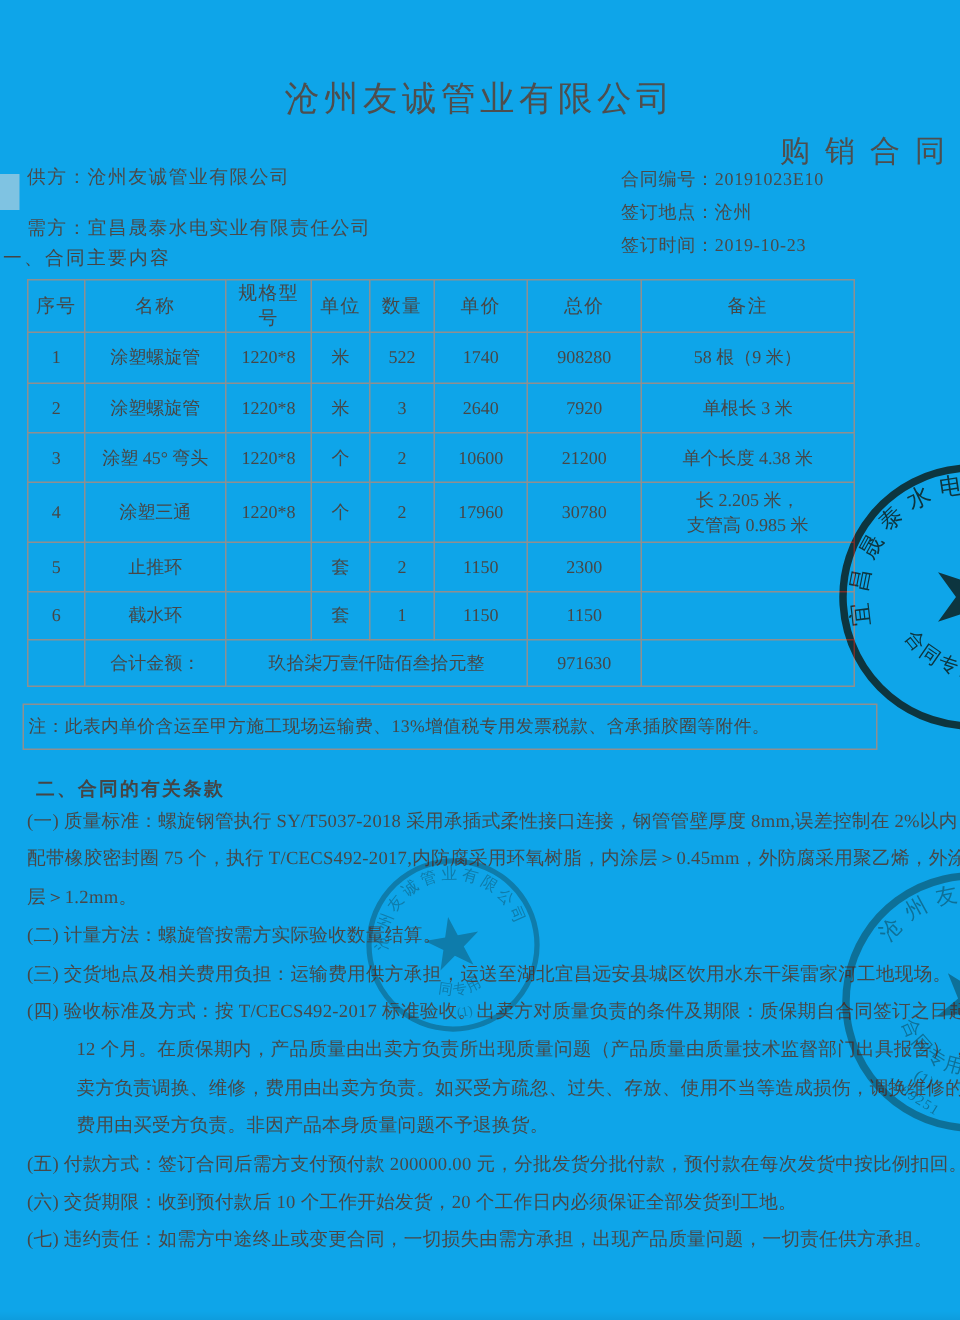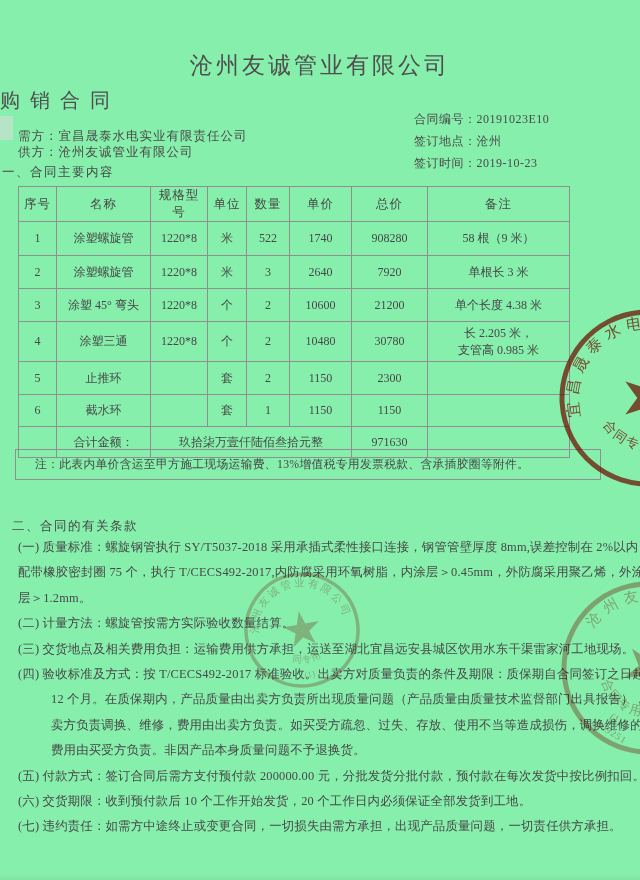--- a/index.html
+++ b/index.html
@@ -1,49 +1,49 @@
 <!DOCTYPE html>
 <html><head>
 <meta charset="utf-8">
 <style>
   html,body{margin:0;padding:0;background:#ffffff;}
   body{width:640px;height:880px;position:relative;overflow:hidden;
        font-family:"Liberation Serif","DejaVu Serif",serif;}
-  .page{position:absolute;inset:0;background:#86efac;overflow:hidden;}
+  .page{position:absolute;inset:0;background:#0ea5e9;overflow:hidden;}
 
   .scan-artifact{position:absolute;left:0;top:116px;width:13px;height:24px;
        background:#dcdcdc;opacity:.55;}
 
   .title-company{position:absolute;left:0;top:50px;width:640px;text-align:center;
        font-size:23px;letter-spacing:3px;color:#4e4e4e;font-weight:400;}
-  .title-doc{position:absolute;left:0;top:87px;width:640px;text-align:left;
+  .title-doc{position:absolute;left:0;top:87px;width:640px;text-align:right;
        font-size:20px;letter-spacing:10px;color:#4e4e4e;font-weight:400;}
 
   .parties{position:absolute;left:18px;top:110px;font-size:12.5px;color:#4a4a4a;letter-spacing:1px;}
   .party{height:16px;}
   .party.buyer{margin-top:18px;}
 
   .meta{position:absolute;left:414px;top:108px;font-size:12px;color:#4a4a4a;letter-spacing:.5px;}
   .meta-line{height:22px;line-height:22px;font-family:Liberation Serif, serif;}
 
   .sec1-heading{position:absolute;left:2px;top:164px;font-size:12.5px;color:#454545;letter-spacing:1.5px;}
 
   table.items{position:absolute;left:18px;top:186px;border-collapse:collapse;table-layout:fixed;
        width:551px;}
   table.items th,table.items td{border:1px solid #8f8f8f;font-weight:400;font-size:12px;
        color:#474747;text-align:center;vertical-align:middle;padding:0 2px;
        white-space:pre-line;overflow:hidden;}
   table.items th{font-size:12.5px;letter-spacing:1px;}
 
-  .note-box{position:absolute;left:15px;top:449px;width:565px;height:29px;
+  .note-box{position:absolute;left:15px;top:469px;width:565px;height:29px;
        border:1px solid #8f8f8f;font-size:11.8px;color:#474747;line-height:29px;
-       padding-left:19px;letter-spacing:.3px;white-space:nowrap;overflow:hidden;}
+       padding-left:3px;letter-spacing:.3px;white-space:nowrap;overflow:hidden;}
 
   .attachment{position:absolute;left:18px;top:494px;font-size:12.3px;color:#4a4a4a;letter-spacing:.8px;}
-  .sec2-heading{position:absolute;left:12px;top:518px;font-size:12.5px;color:#454545;letter-spacing:1.5px;}
+  .sec2-heading{position:absolute;left:24px;top:518px;font-size:12.5px;color:#454545;letter-spacing:1.5px;font-weight:bold;}
 
   .terms{position:absolute;left:18px;top:535px;width:608px;font-size:12.4px;color:#484848;}
   .term-line{line-height:25.4px;white-space:nowrap;letter-spacing:.2px;}
   .term-line.cont{padding-left:33px;}
 
   .stamp{position:absolute;pointer-events:none;mix-blend-mode:multiply;}
   .stamp text{font-family:"Liberation Serif","DejaVu Serif",serif;}
 
   .bottom-fade{position:absolute;left:0;bottom:0;width:640px;height:6px;
        background:linear-gradient(to bottom,rgba(0,0,0,0),rgba(0,0,0,.05));}
@@ -52,22 +52,22 @@
 <body>
 
 <div class="page">
 
   <div class="scan-artifact"></div>
 
   <div class="title-company">沧州友诚管业有限公司</div>
   <div class="title-doc">购销合同</div>
 
   <div class="parties">
+    <div class="party supplier"><span>供方：</span><span>沧州友诚管业有限公司</span></div>
     <div class="party buyer"><span>需方：</span><span>宜昌晟泰水电实业有限责任公司</span></div>
-    <div class="party supplier"><span>供方：</span><span>沧州友诚管业有限公司</span></div>
   </div>
 
   <div class="meta">
     <div class="meta-line"><span>合同编号：</span><span>20191023E10</span></div>
     <div class="meta-line"><span>签订地点：</span><span>沧州</span></div>
     <div class="meta-line"><span>签订时间：</span><span>2019-10-23</span></div>
   </div>
 
   <div class="sec1-heading">一、合同主要内容</div>
 
@@ -124,21 +124,21 @@
           <td>10600</td>
           <td>21200</td>
           <td>单个长度 4.38 米</td>
         </tr>
         <tr style="height: 40px;">
           <td>4</td>
           <td>涂塑三通</td>
           <td>1220*8</td>
           <td>个</td>
           <td>2</td>
-          <td>10480</td>
+          <td>17960</td>
           <td>30780</td>
           <td>长 2.205 米，
 支管高 0.985 米</td>
         </tr>
         <tr style="height: 33px;">
           <td>5</td>
           <td>止推环</td>
           <td></td>
           <td>套</td>
           <td>2</td>

